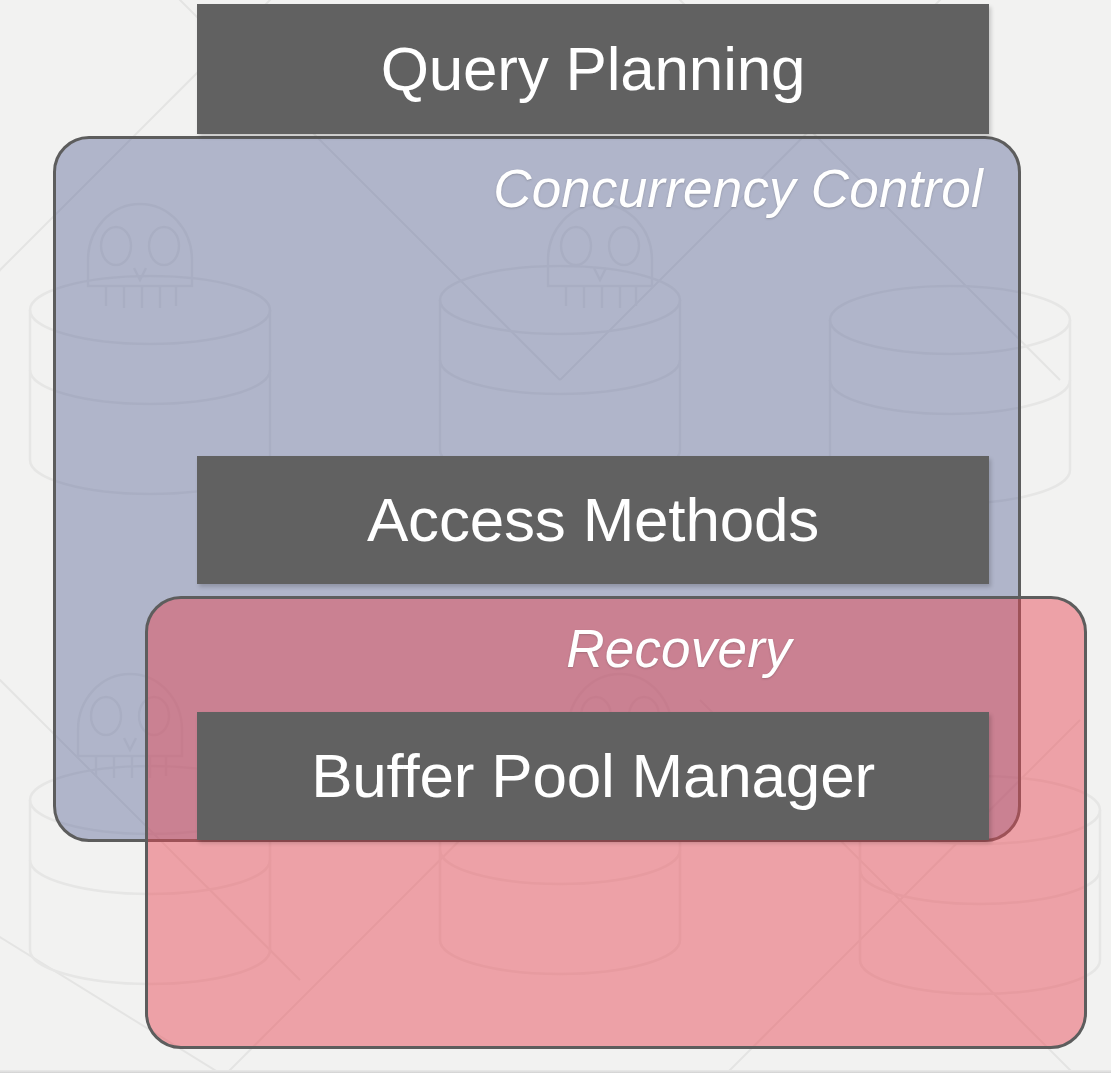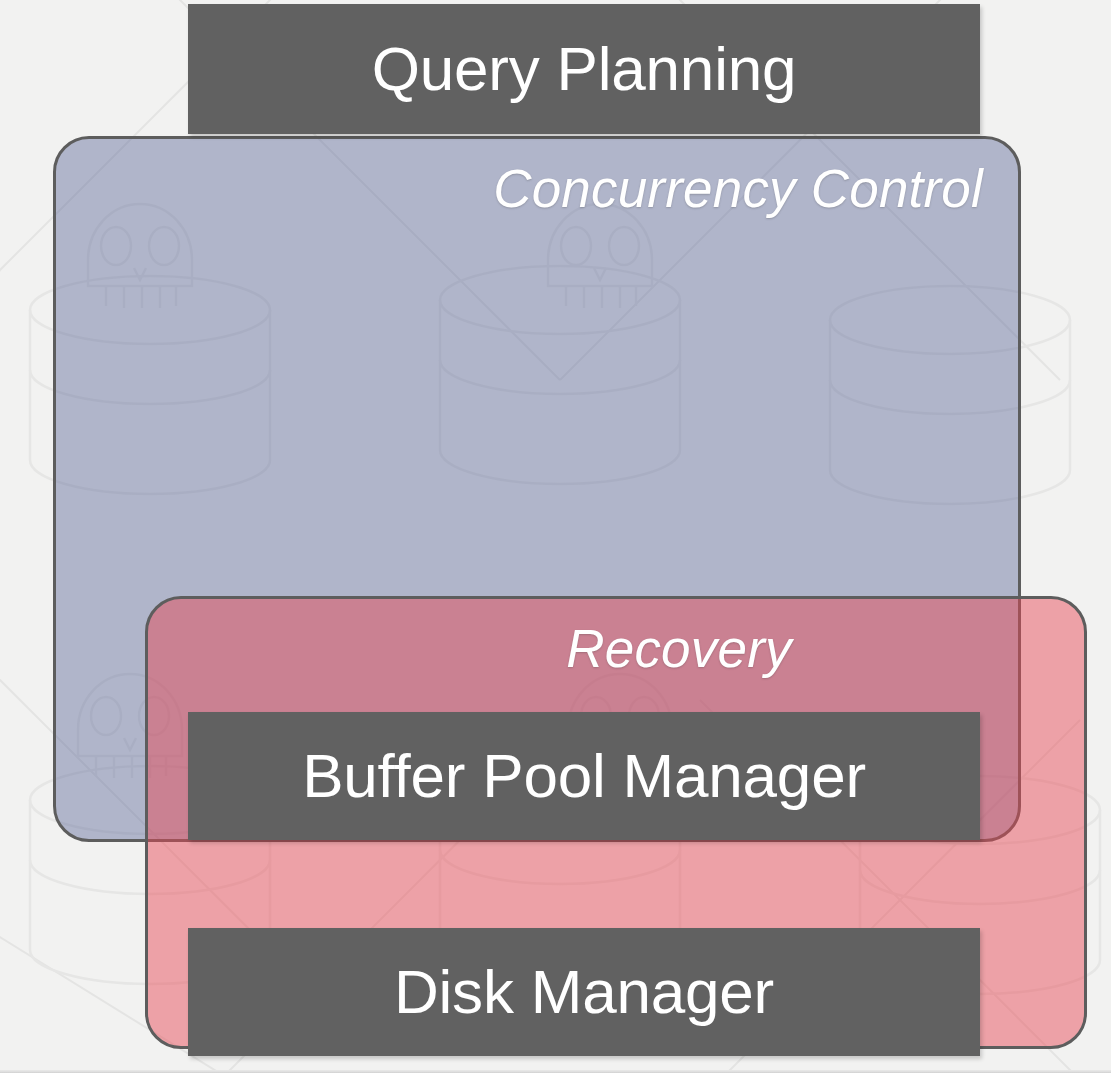--- a/index.html
+++ b/index.html
@@ -77,21 +77,21 @@
     letter-spacing: 0.2px;
     white-space: nowrap;
     text-shadow: 0 1px 2px rgba(60,60,60,0.28);
   }
   #label-concurrency { top: 22px; text-align: right; }
   #label-recovery    { top: 22px; }
 
   
   .layer-box {
     position: absolute;
-    left: 188px;
+    left: 197px;
     width: 792px;
     background: #616161;
     color: #ffffff;
     display: flex;
     align-items: center;
     justify-content: center;
     box-sizing: border-box;
     font-size: 62px;
     line-height: 1;
     letter-spacing: -0.2px;
@@ -203,23 +203,23 @@
 
   <div class="panel" id="panel-recovery">
     <div class="panel-label" id="label-recovery">Recovery</div>
   </div>
 
   <div class="layer-box" id="box-query-planning">
     <span>Query Planning</span>
   </div>
 
 
+  <div class="layer-box" id="box-access-methods">
+    <span>Access Methods</span>
+  </div>
 
   <div class="layer-box" id="box-buffer-pool">
     <span>Buffer Pool Manager</span>
   </div>
 
-  <div class="layer-box" id="box-disk-manager">
-    <span>Disk Manager</span>
-  </div>
 
   <div id="slide-footline"></div>
 </div>
 
 </body></html>

